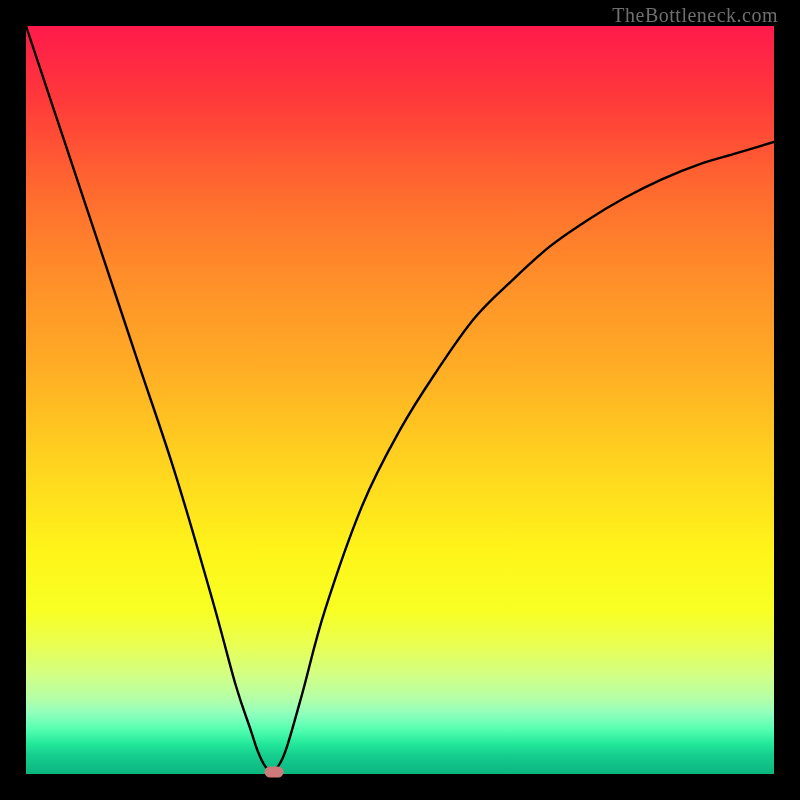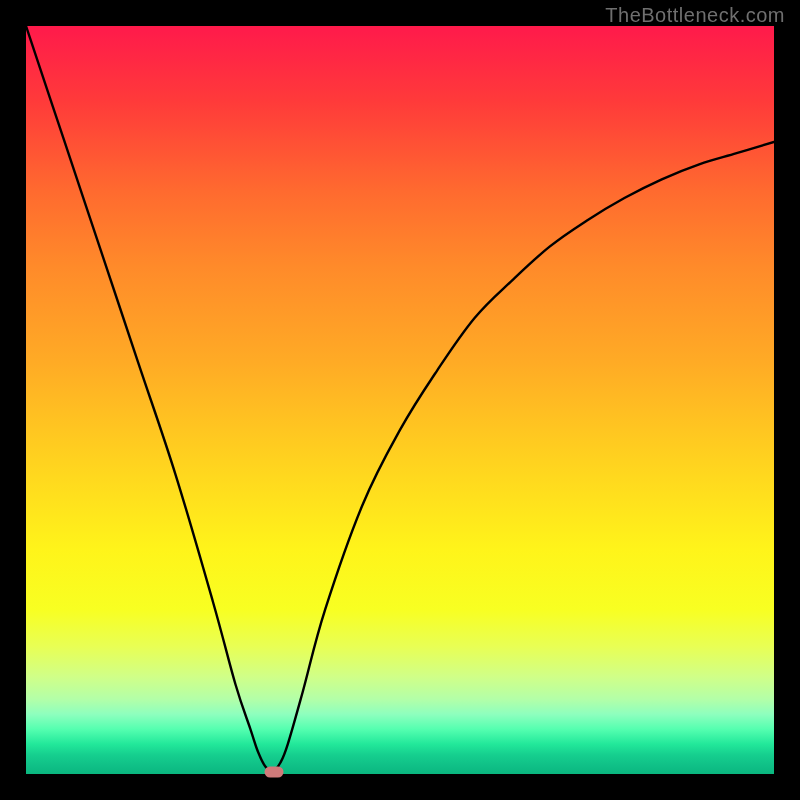--- a/index.html
+++ b/index.html
@@ -32,25 +32,26 @@
       #8effbe 92%,
       #55ffb0 94%,
       #22e89a 96%,
       #15ce8e 97.5%,
       #0fbf86 99%,
       #0ab77f 100%);
   }
   .watermark {
     position: absolute;
     top: 4px;
-    right: 15px;
+    right: 22px;
     color: #6f6f6f;
     font-size: 20px;
     letter-spacing: 0.5px;
     user-select: none;
+    font-family: Liberation Serif, serif;
   }
   svg.curve {
     position: absolute;
     left: 0;
     top: 0;
     width: 748px;
     height: 748px;
     pointer-events: none;
   }
   .marker {

